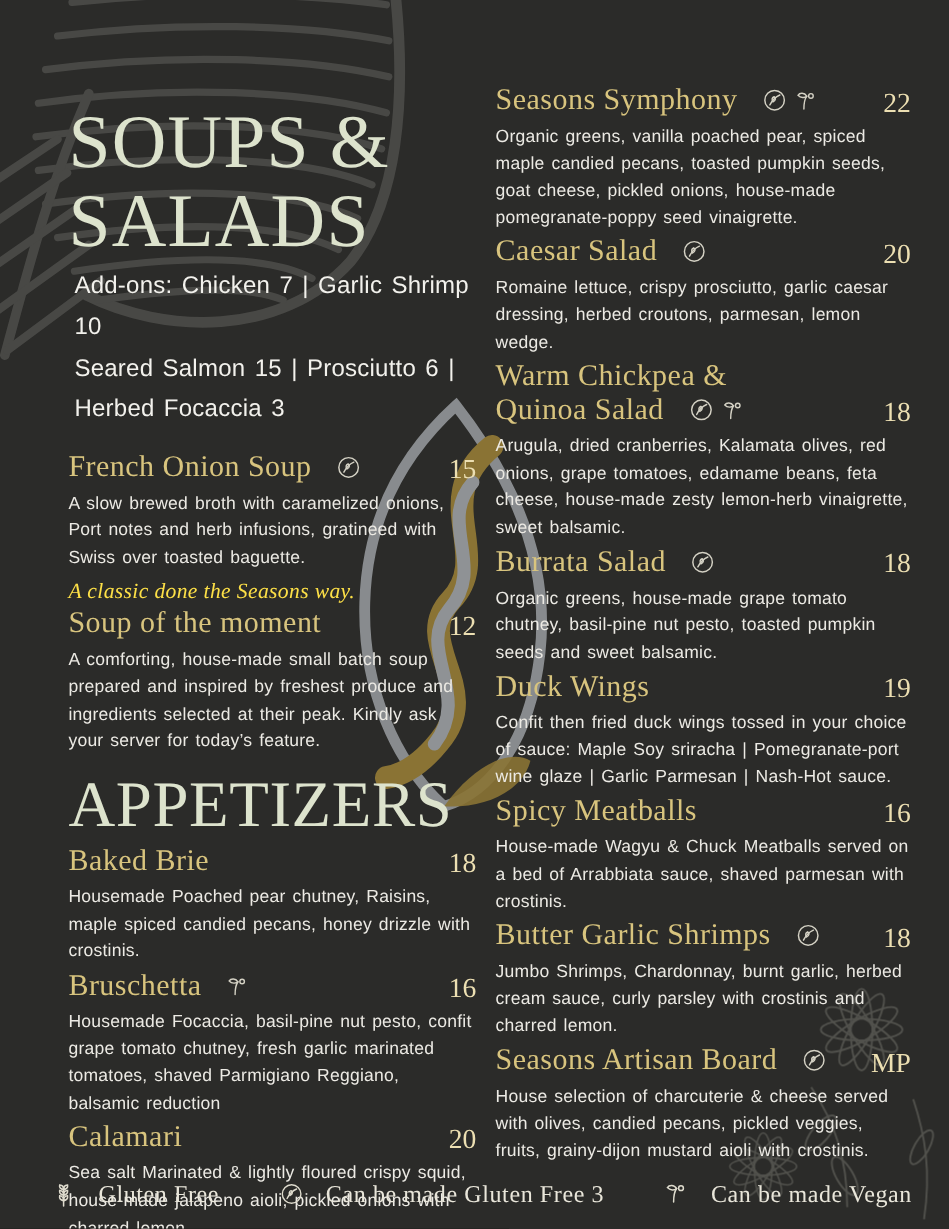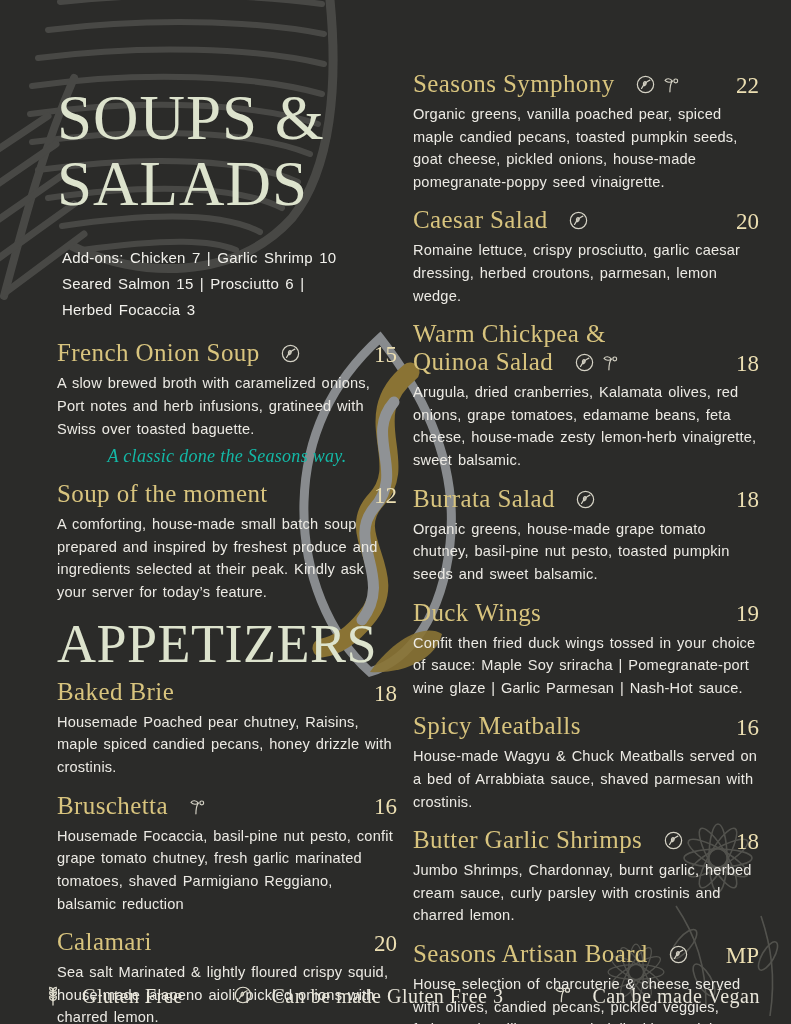--- a/index.html
+++ b/index.html
@@ -22,44 +22,44 @@
   .col-right{left:413px;top:70px;width:346px;}
   
   .section-header{
     font-family:"Liberation Serif","DejaVu Serif",serif;
     color:#dde3cd;font-weight:400;
     font-size:63px;line-height:1.04;letter-spacing:1px;
     margin:0;white-space:nowrap;
   }
   .section-header.appetizers{font-size:54px;margin-top:12px;letter-spacing:0.5px;}
   .addons{
-    margin-top:28px;margin-left:5px;
-    color:#f2f1ec;font-size:15px;line-height:1.72;letter-spacing:.2px;word-spacing:2px;
-  }
-  .item{margin-top:13px;}
+    margin-top:4px;margin-left:5px;
+    color:#f2f1ec;font-size:20px;line-height:1.72;letter-spacing:.2px;word-spacing:2px;
+  }
+  .item{margin-top:3px;}
   .item:first-of-type{margin-top:0;}
   .item-head{display:flex;justify-content:space-between;align-items:flex-end;}
   .title-wrap{display:block;}
   .item-title{
     font-family:"Liberation Serif","DejaVu Serif",serif;
     color:#d8c47e;font-size:25px;line-height:1.12;letter-spacing:.4px;
     white-space:nowrap;
   }
   .item-price{
     font-family:"Liberation Serif","DejaVu Serif",serif;
     color:#ecdfb2;font-size:23px;line-height:1.1;margin-left:10px;
   }
   .item-desc{
     margin:5px 0 0 0;
     color:#eceae4;font-size:14.6px;line-height:1.55;letter-spacing:.2px;word-spacing:1.5px;
   }
   .item-tagline{
     margin:6px 0 0 0;
     font-family:"Liberation Serif","DejaVu Serif",serif;
-    font-style:italic;color:#14b8a6;font-size:18px;letter-spacing:.3px;text-align:center;
+    font-style:italic;color:#fde047;font-size:18px;letter-spacing:.3px;
   }
   .badges{display:inline-block;margin-left:10px;vertical-align:baseline;}
   .badge{width:21px;height:21px;vertical-align:-3px;margin-left:6px;color:#e3e0d2;opacity:.92;}
   .badge.sm{width:19px;height:19px;}
   
   .legend{
     position:absolute;z-index:2;left:0;right:0;bottom:16px;
     display:flex;justify-content:center;gap:50px;
     font-family:"Liberation Serif","DejaVu Serif",serif;
     font-size:20px;color:#e9e6da;letter-spacing:.5px;

